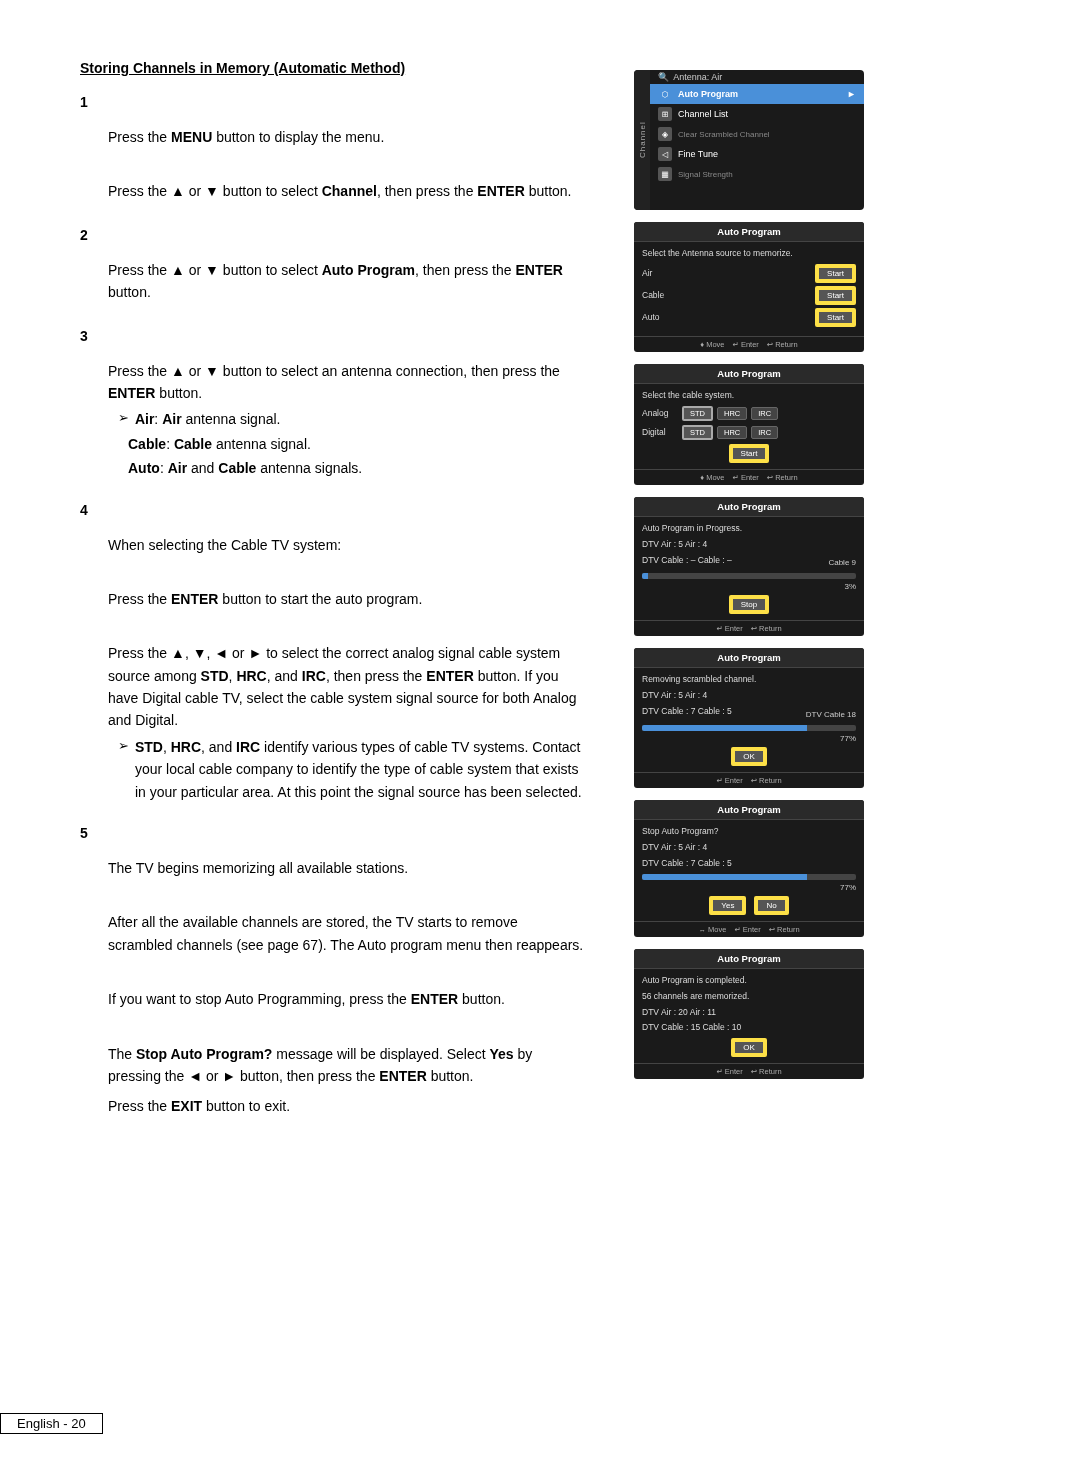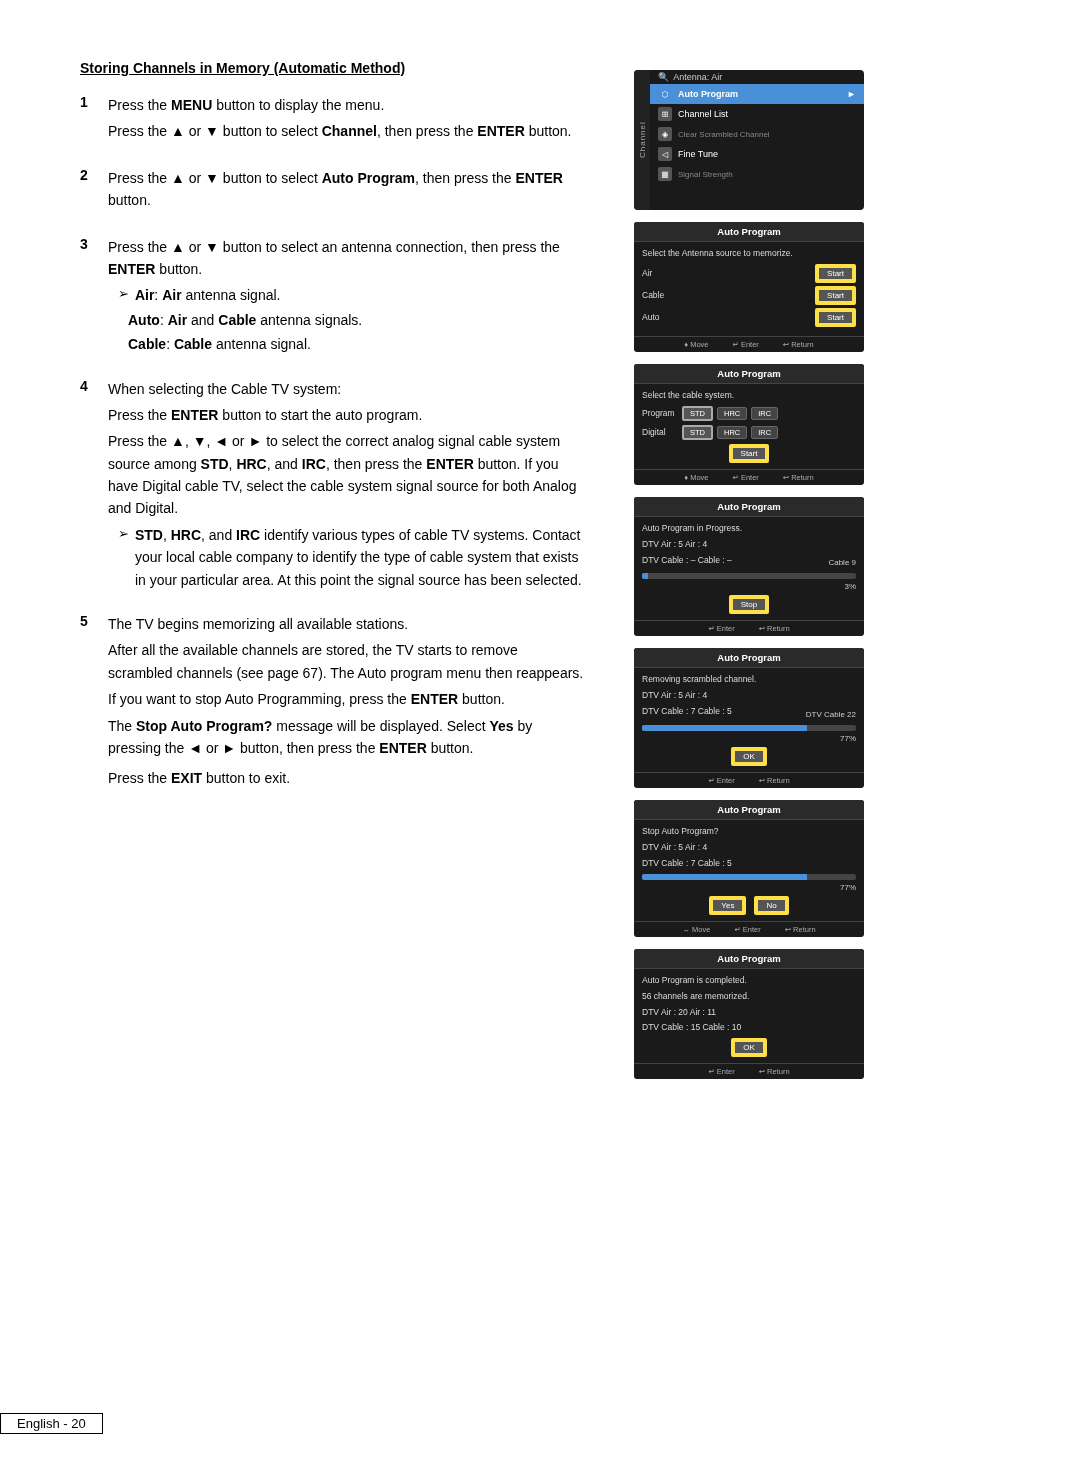--- a/index.html
+++ b/index.html
@@ -58,20 +58,21 @@
     }
 
     .step-content {
       flex: 1;
       font-size: 14px;
       line-height: 1.6;
     }
 
     .step-content p {
       margin-bottom: 4px;
+      margin-top: 32px;
     }
 
     .step-content .sub-item {
       margin-left: 20px;
       margin-bottom: 2px;
     }
 
     .step-content .arrow-item {
       display: flex;
       gap: 6px;
@@ -247,21 +248,21 @@
       display: flex;
       gap: 8px;
       margin-top: 4px;
       justify-content: center;
     }
 
     .tv-footer {
       border-top: 1px solid #444;
       padding: 3px 8px;
       display: flex;
-      gap: 24px;
+      gap: 8px;
       justify-content: center;
       font-size: 7.5px;
       color: #aaa;
     }
 
     .tv-footer-item {
       display: flex;
       align-items: center;
       gap: 2px;
     }
@@ -340,24 +341,24 @@
 
     <div class="step">
       <span class="step-num">3</span>
       <div class="step-content">
         <p>Press the ▲ or ▼ button to select an antenna connection, then press the <b>ENTER</b> button.</p>
         <div class="arrow-item">
           <span class="arrow-sym">➢</span>
           <span><b>Air</b>: <b>Air</b> antenna signal.</span>
         </div>
         <div class="sub-item">
+          <span><b>Cable</b>: <b>Cable</b> antenna signal.</span>
+        </div>
+        <div class="sub-item">
           <span><b>Auto</b>: <b>Air</b> and <b>Cable</b> antenna signals.</span>
-        </div>
-        <div class="sub-item">
-          <span><b>Cable</b>: <b>Cable</b> antenna signal.</span>
         </div>
       </div>
     </div>
 
     <div class="step">
       <span class="step-num">4</span>
       <div class="step-content">
         <p>When selecting the Cable TV system:</p>
         <p>Press the <b>ENTER</b> button to start the auto program.</p>
         <p>Press the ▲, ▼, ◄ or ► to select the correct analog signal cable system source among <b>STD</b>, <b>HRC</b>, and <b>IRC</b>, then press the <b>ENTER</b> button. If you have Digital cable TV, select the cable system signal source for both Analog and Digital.</p>
@@ -439,21 +440,21 @@
         <span class="tv-footer-item">↵ Enter</span>
         <span class="tv-footer-item">↩ Return</span>
       </div>
     </div>
 
     <div class="tv-dialog">
       <div class="tv-dialog-title">Auto Program</div>
       <div class="tv-dialog-body">
         <p class="tv-dialog-text">Select the cable system.</p>
         <div class="tv-grid-row">
-          <span class="tv-grid-label">Program</span>
+          <span class="tv-grid-label">Analog</span>
           <button class="tv-grid-btn selected">STD</button>
           <button class="tv-grid-btn">HRC</button>
           <button class="tv-grid-btn">IRC</button>
         </div>
         <div class="tv-grid-row">
           <span class="tv-grid-label">Digital</span>
           <button class="tv-grid-btn selected">STD</button>
           <button class="tv-grid-btn">HRC</button>
           <button class="tv-grid-btn">IRC</button>
         </div>
@@ -491,21 +492,21 @@
       </div>
     </div>
 
     <div class="tv-dialog">
       <div class="tv-dialog-title">Auto Program</div>
       <div class="tv-dialog-body">
         <p class="tv-dialog-text">Removing scrambled channel.</p>
         <p class="tv-dialog-text">DTV Air : 5    Air : 4</p>
         <div style="display:flex;align-items:center;justify-content:space-between;">
           <p class="tv-dialog-text">DTV Cable : 7   Cable : 5</p>
-          <span style="font-size:8px;color:#ccc;">DTV Cable 22</span>
+          <span style="font-size:8px;color:#ccc;">DTV Cable 18</span>
         </div>
         <div class="tv-progress-bar">
           <div class="tv-progress-fill" style="width:77%"></div>
         </div>
         <p class="tv-percent">77%</p>
         <div class="tv-btn-row">
           <button class="tv-btn">OK</button>
         </div>
       </div>
       <div class="tv-footer">

